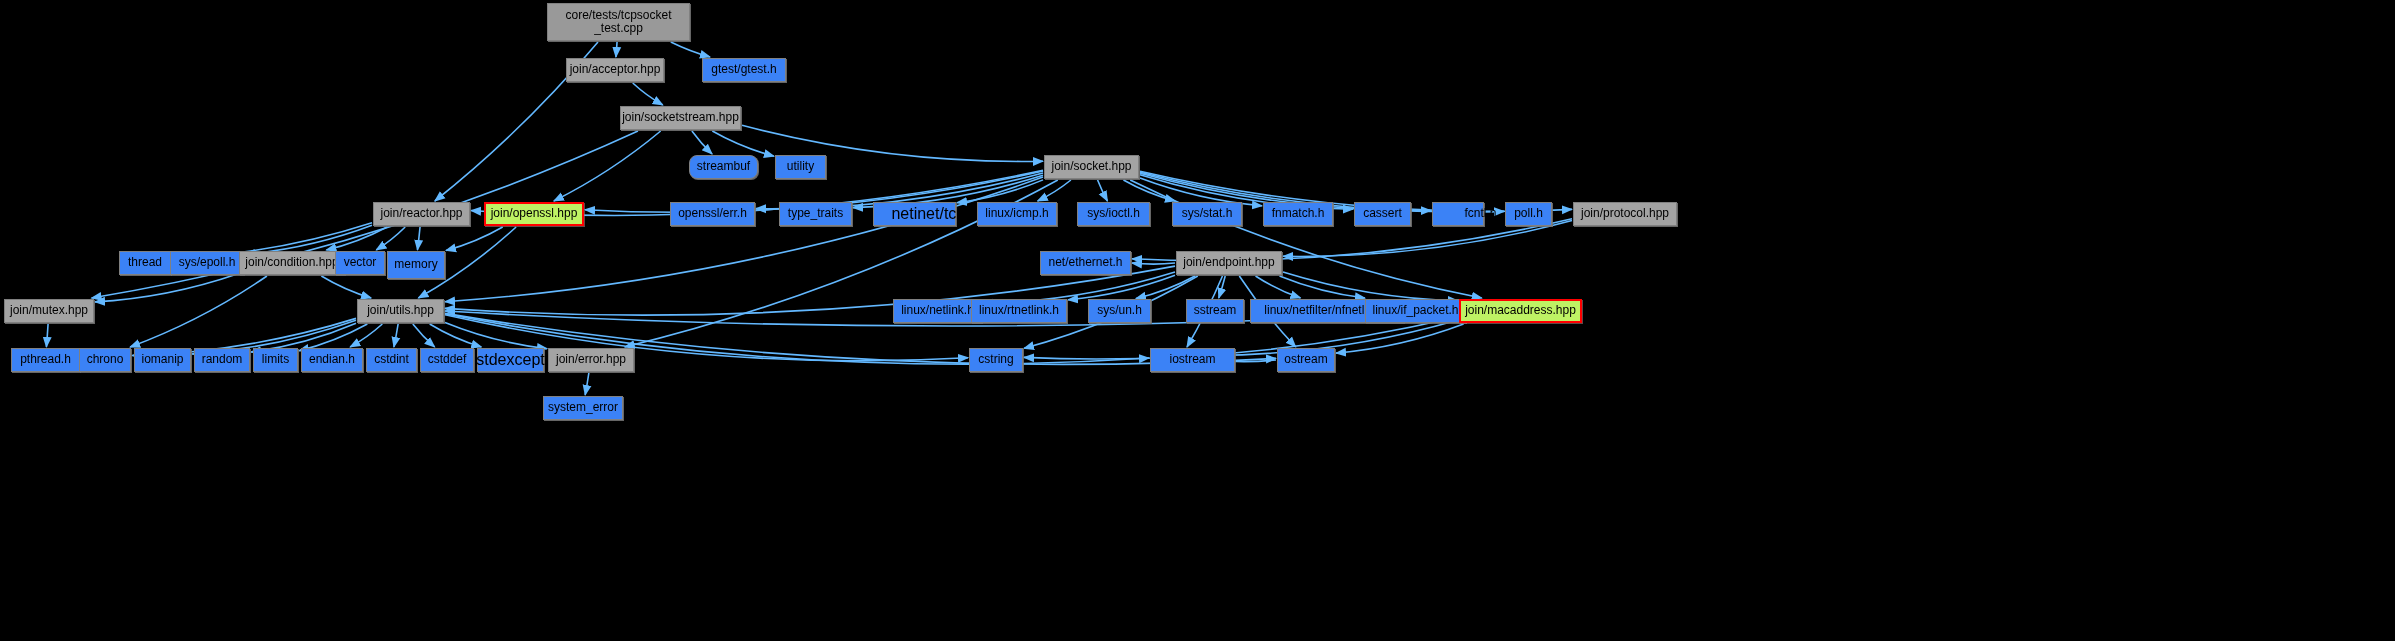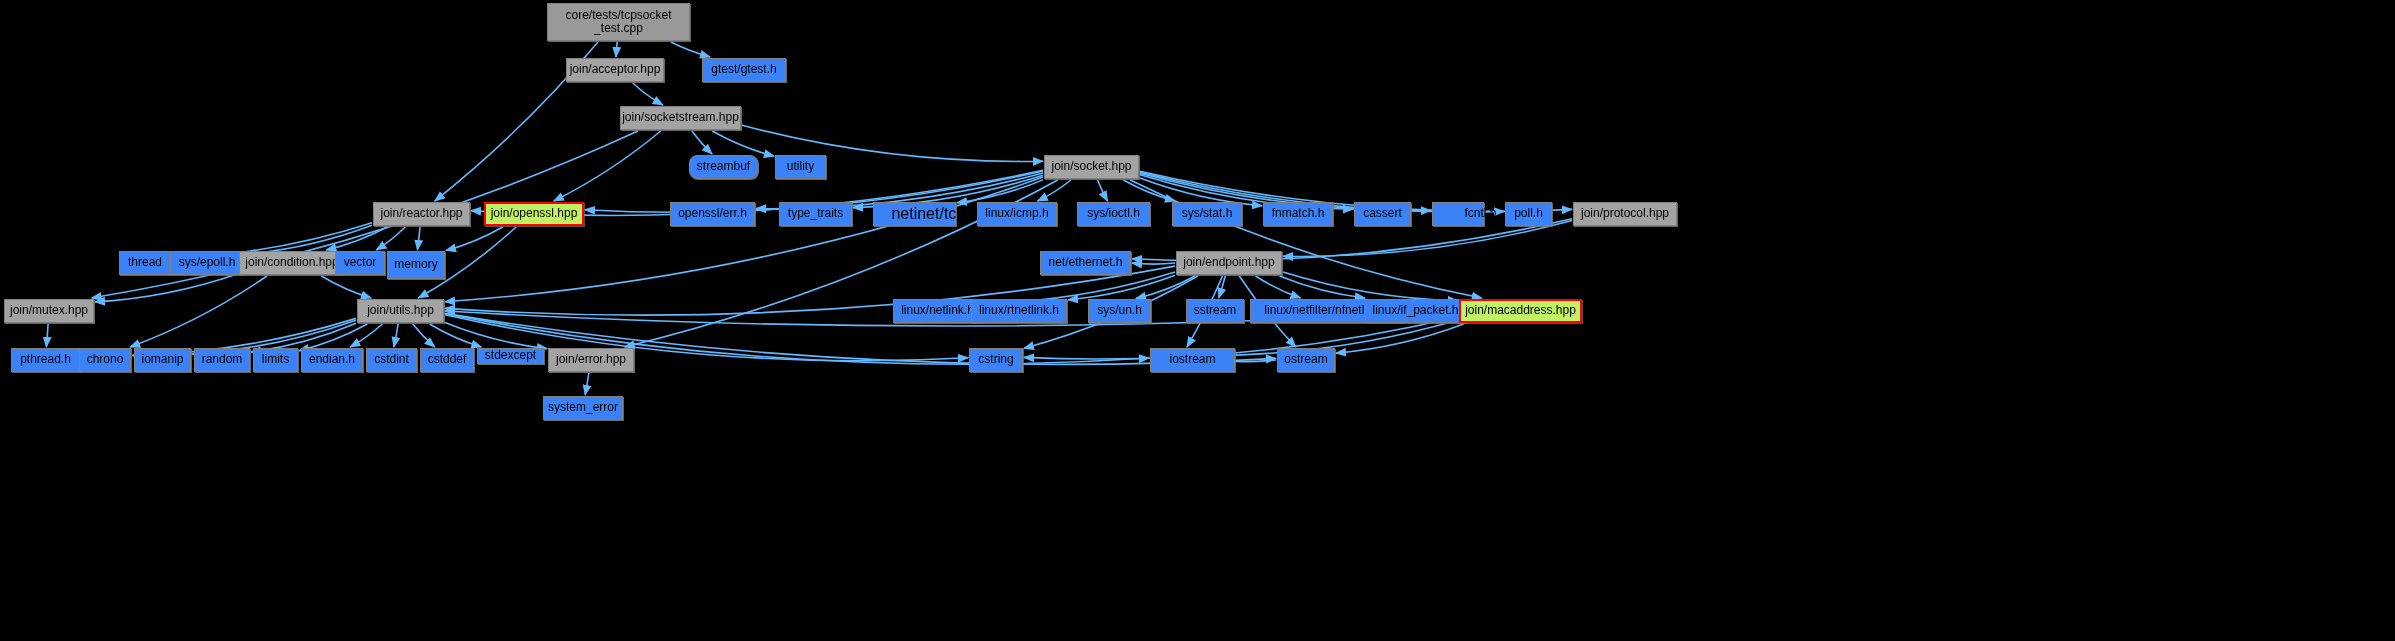--- a/index.html
+++ b/index.html
@@ -166,20 +166,20 @@
       <div class="node node-default" style="left: 1365px; top: 299px; width: 101px; height: 24px; font-size: 12px;">linux/if_packet.h</div>
       <div class="node node-highlight" style="left: 1459px; top: 299px; width: 123px; height: 24px; font-size: 12px;">join/macaddress.hpp</div>
       <div class="node node-default" style="left: 11px; top: 348px; width: 69px; height: 24px; font-size: 12px;">pthread.h</div>
       <div class="node node-default" style="left: 79px; top: 348px; width: 52px; height: 24px; font-size: 12px;">chrono</div>
       <div class="node node-default" style="left: 134px; top: 348px; width: 57px; height: 24px; font-size: 12px;">iomanip</div>
       <div class="node node-default" style="left: 194px; top: 348px; width: 56px; height: 24px; font-size: 12px;">random</div>
       <div class="node node-default" style="left: 253px; top: 348px; width: 45px; height: 24px; font-size: 12px;">limits</div>
       <div class="node node-default" style="left: 301px; top: 348px; width: 62px; height: 24px; font-size: 12px;">endian.h</div>
       <div class="node node-default" style="left: 366px; top: 348px; width: 51px; height: 24px; font-size: 12px;">cstdint</div>
       <div class="node node-default" style="left: 420px; top: 348px; width: 54px; height: 24px; font-size: 12px;">cstddef</div>
-      <div class="node node-default" style="left: 477px; top: 348px; width: 67px; height: 16px; font-size: 12px;">stdexcept</div>
+      <div class="node node-default" style="left: 477px; top: 348px; width: 67px; height: 24px; font-size: 16px;">stdexcept</div>
       <div class="node node-local" style="left: 548px; top: 348px; width: 86px; height: 24px; font-size: 12px;">join/error.hpp</div>
       <div class="node node-default" style="left: 969px; top: 348px; width: 54px; height: 24px; font-size: 12px;">cstring</div>
       <div class="node node-default" style="left: 1150px; top: 348px; width: 85px; height: 24px; font-size: 12px;">iostream</div>
       <div class="node node-default" style="left: 1277px; top: 348px; width: 58px; height: 24px; font-size: 12px;">ostream</div>
       <div class="node node-default" style="left: 543px; top: 396px; width: 80px; height: 24px; font-size: 12px;">system_error</div>
     </div>
 </div>
 
 </body></html>

